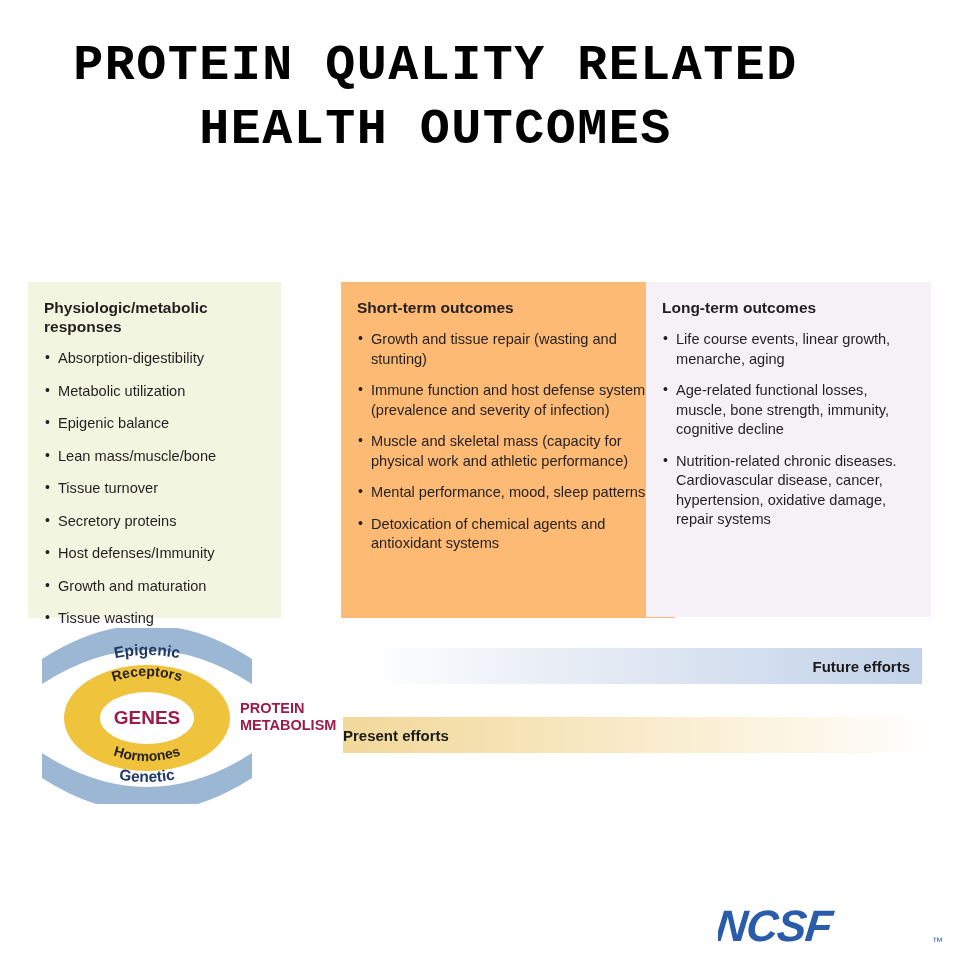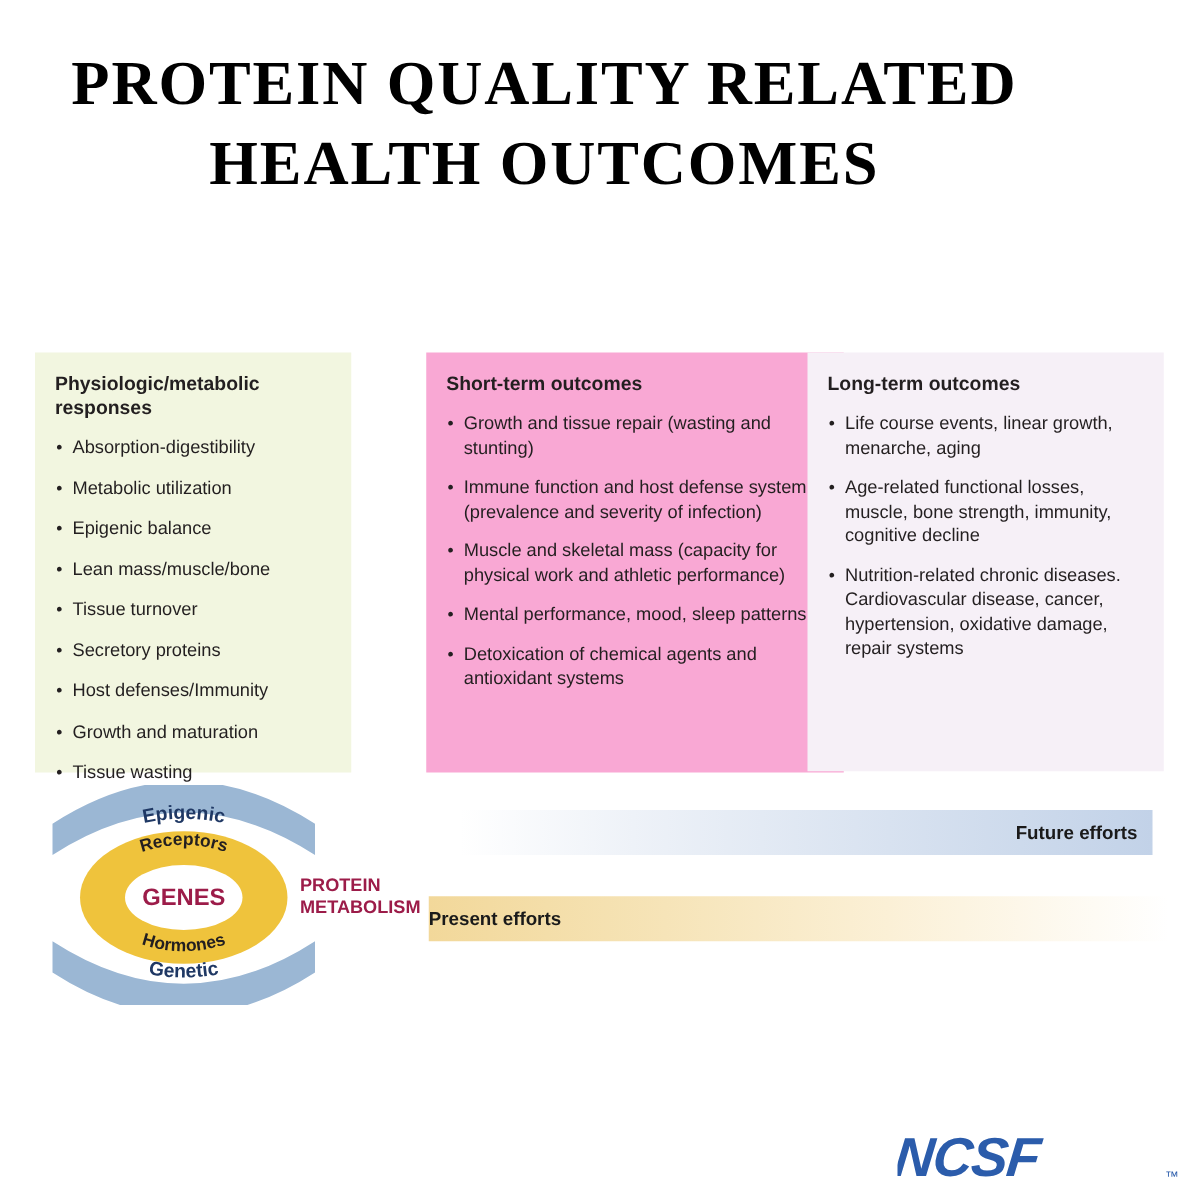--- a/index.html
+++ b/index.html
@@ -15,38 +15,38 @@
     position: relative;
   }
 
   
   #slide-title {
     position: absolute;
     left: 0;
     top: 34px;
     width: 871px;
     text-align: center;
-    font-family: Liberation Serif, serif;
+    font-family: Liberation Mono, monospace;
     font-weight: bold;
     font-size: 50px;
     line-height: 64px;
     letter-spacing: 1.5px;
     color: #000000;
   }
   #slide-title .title-line { display: block; white-space: nowrap; }
 
   
   .panel {
     position: absolute;
     top: 282px;
     box-sizing: border-box;
     padding: 16px 18px 14px 16px;
   }
   .panel-1 { left: 28px;  width: 253px; height: 336px; background: #f2f6e0; }
-  .panel-2 { left: 341px; width: 334px; height: 336px; background: #f9a8d4; }
+  .panel-2 { left: 341px; width: 334px; height: 336px; background: #fdba74; }
   .panel-3 { left: 646px; width: 285px; height: 335px; background: #f6f0f7; }
 
   .panel-heading {
     font-family: "Liberation Sans", sans-serif;
     font-weight: bold;
     font-size: 15.5px;
     line-height: 19px;
     color: #231f20;
     margin: 0 0 13px 0;
   }

